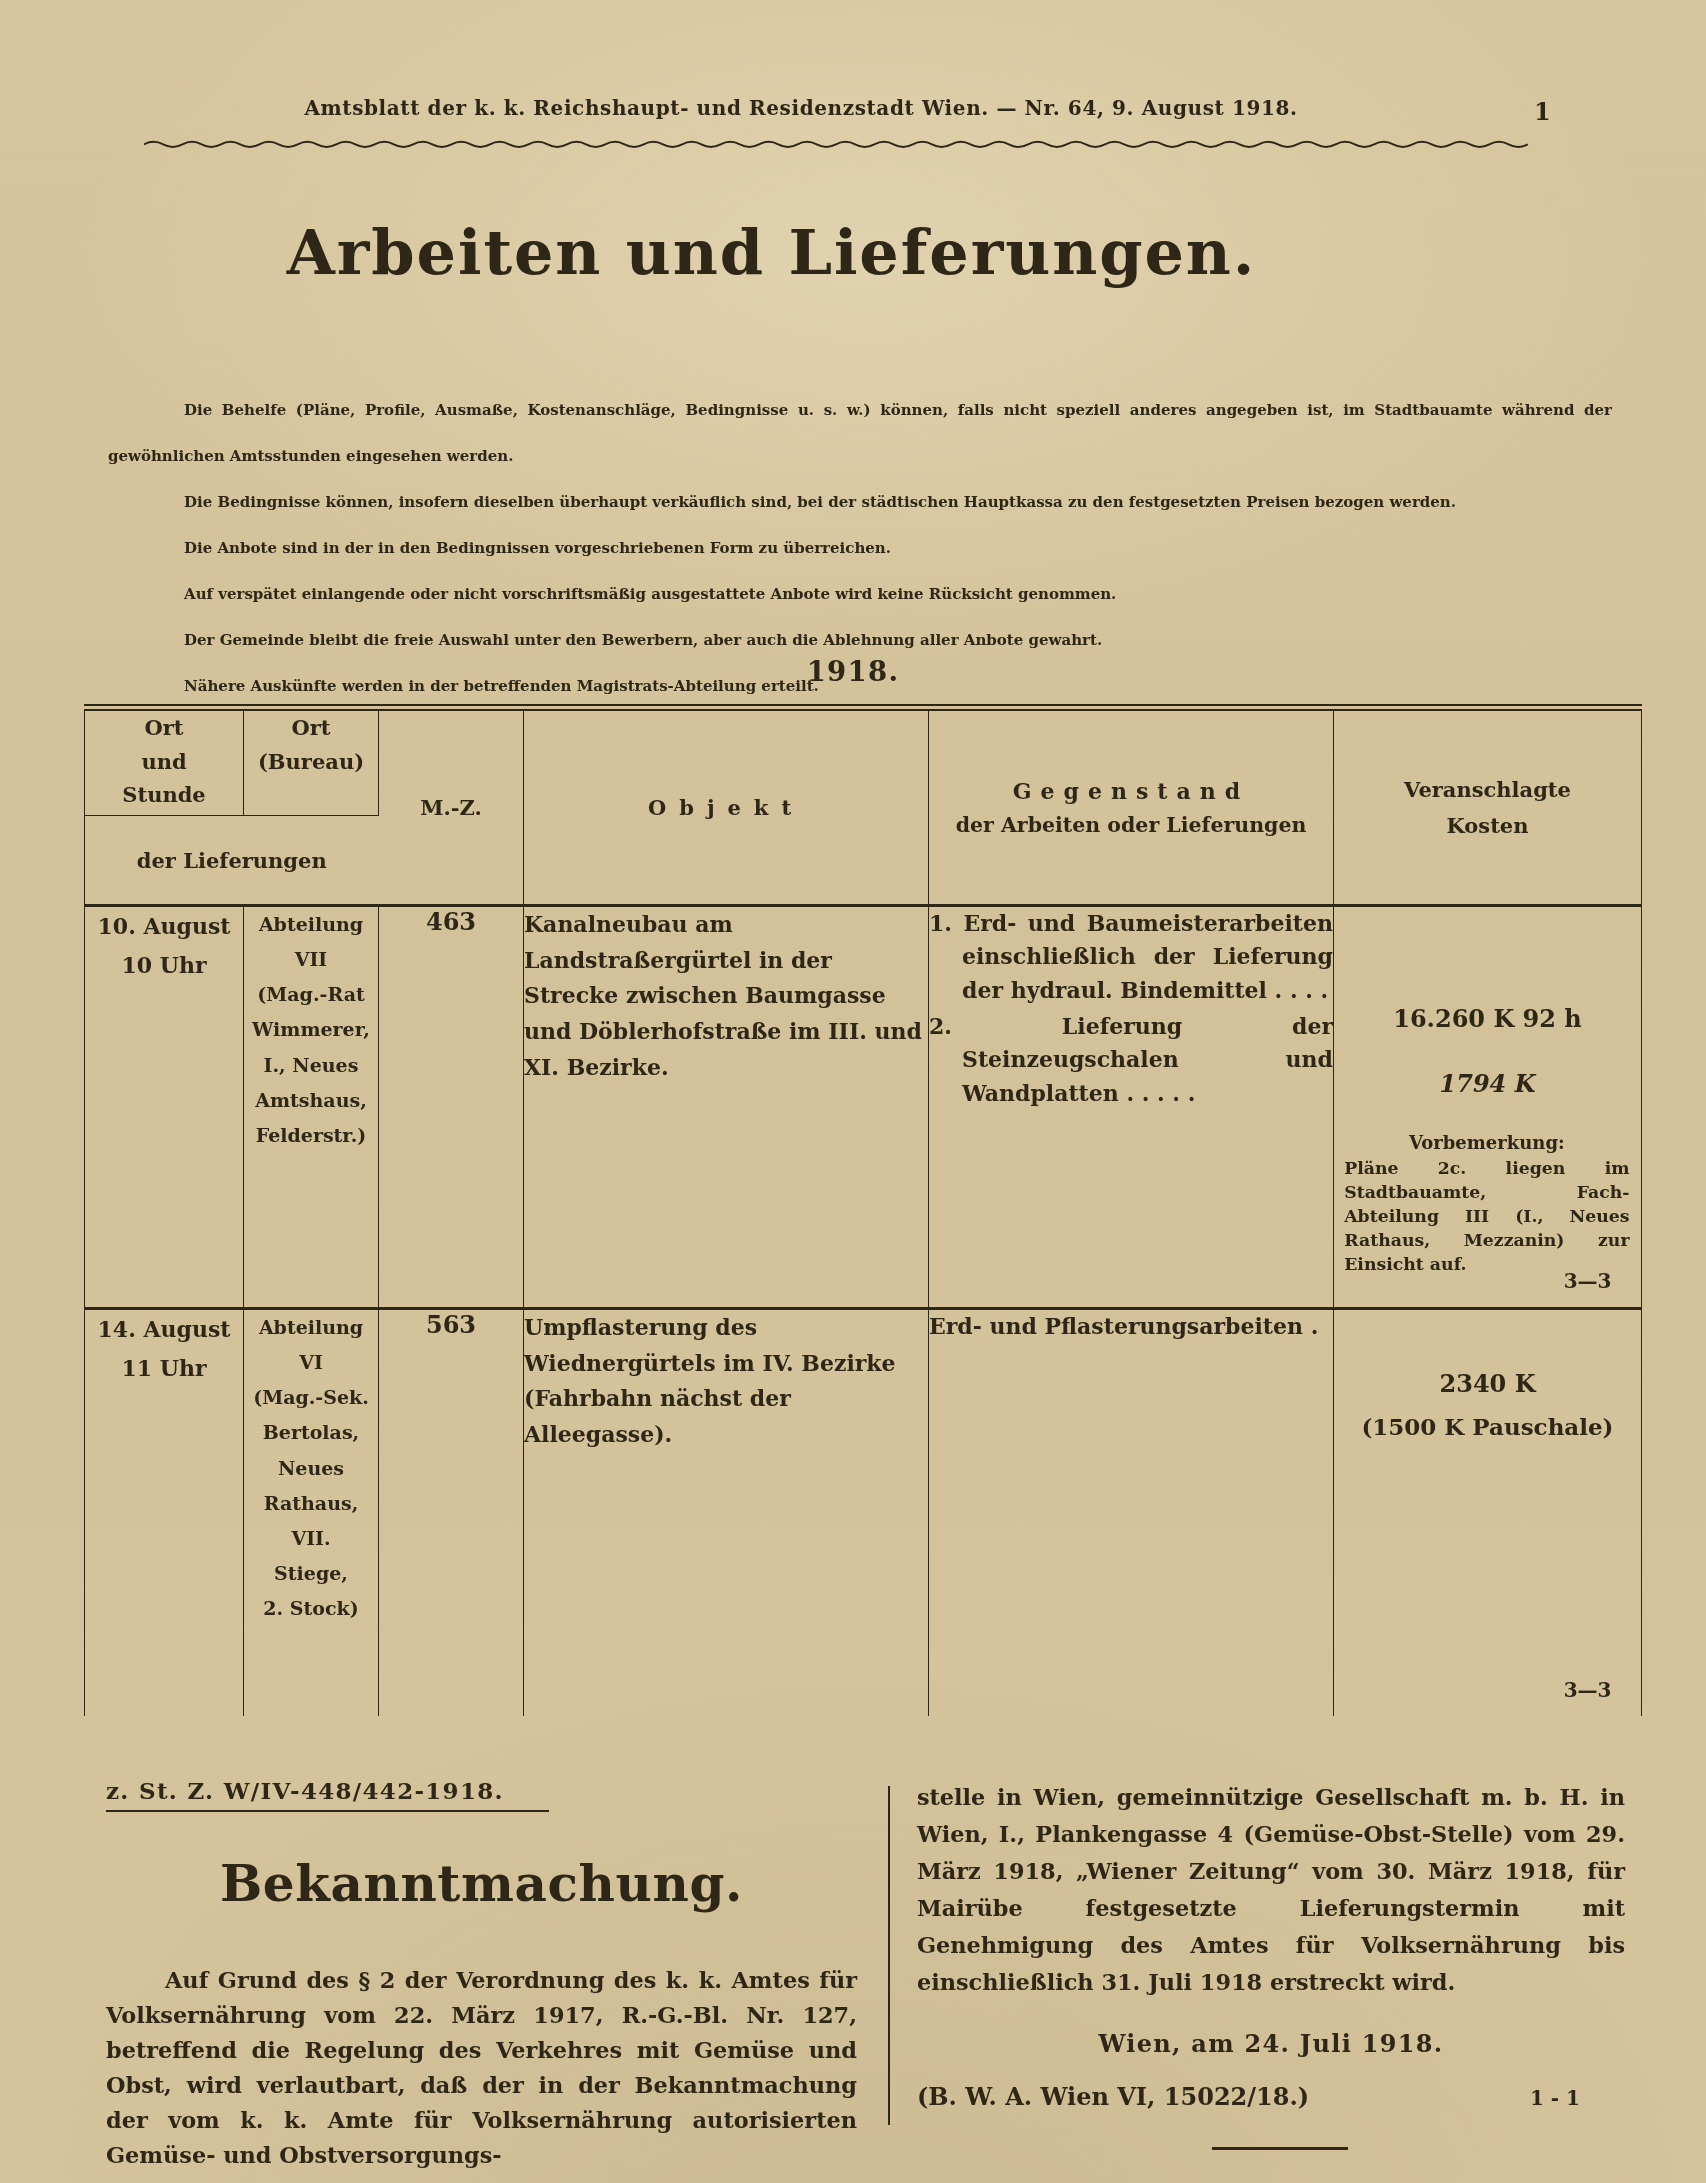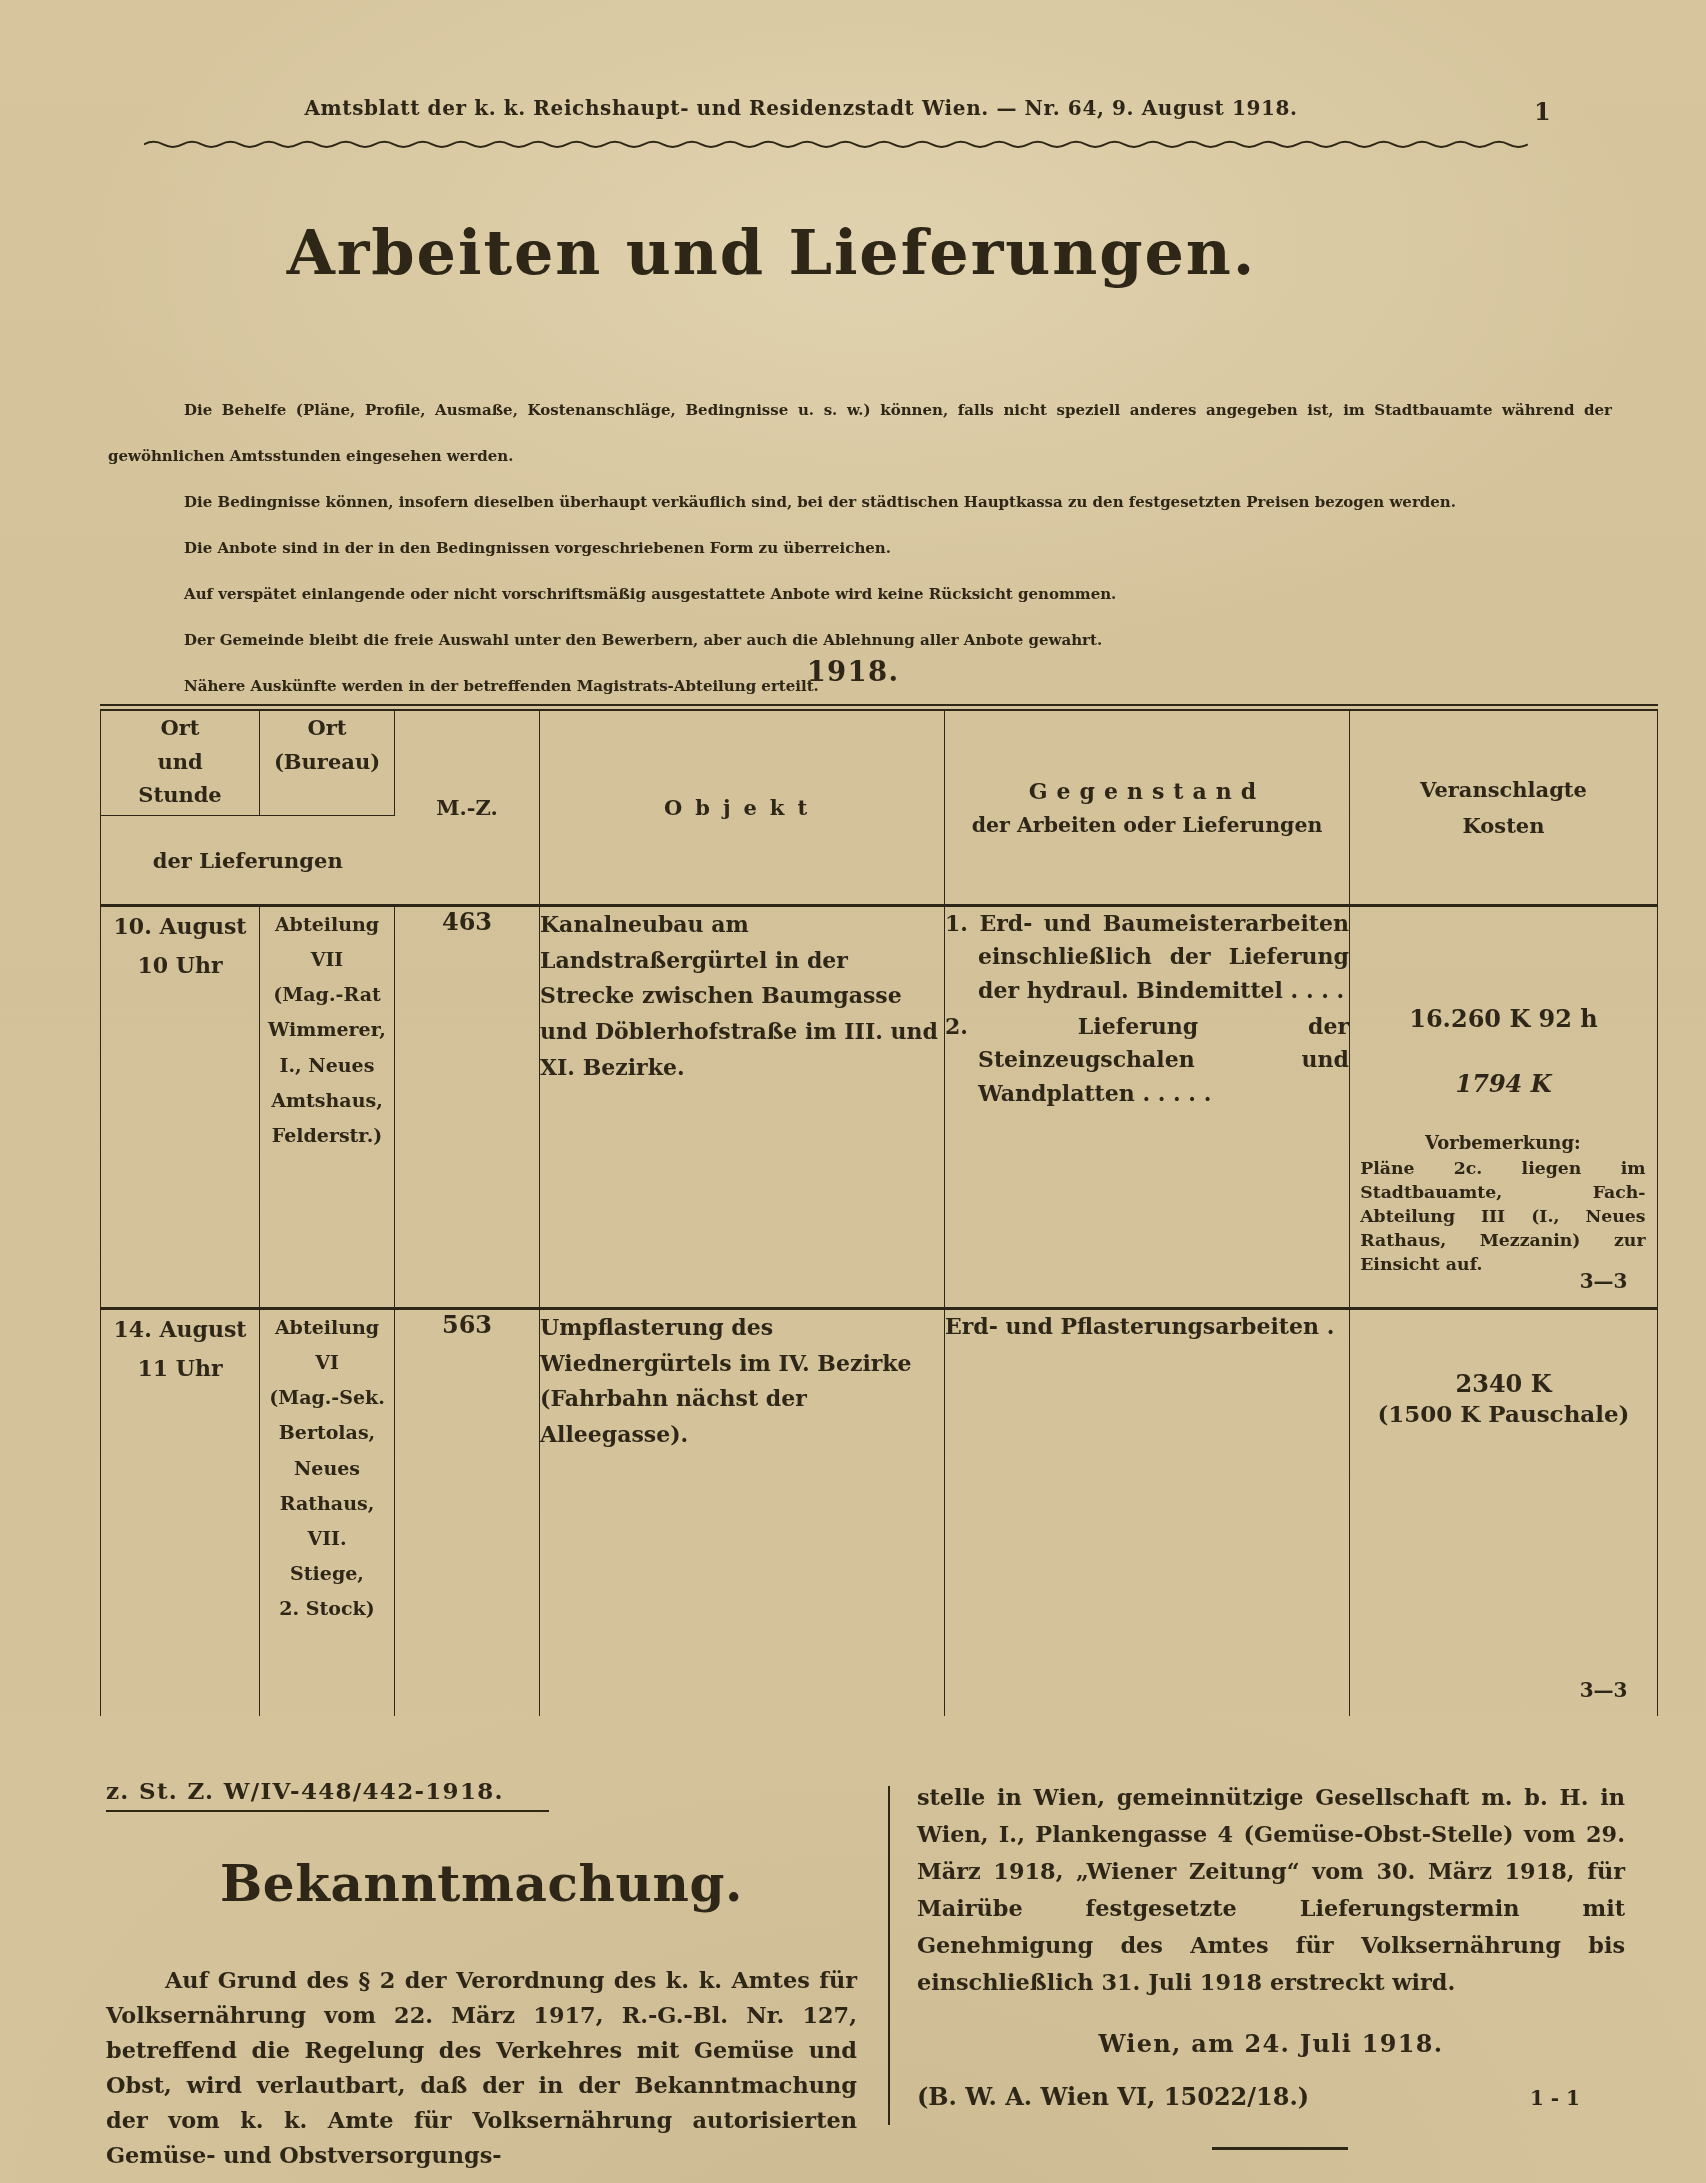--- a/index.html
+++ b/index.html
@@ -37,21 +37,21 @@
     position:absolute;top:387px;left:108px;width:1504px;
     font-size:15px;font-weight:bold;line-height:46px;text-align:justify;
   }
   .intro p{margin:0;text-indent:76px;}
   .year-head{
     position:absolute;top:655px;left:0;width:1706px;text-align:center;
     font-size:27.5px;font-weight:bold;letter-spacing:1.3px;
   }
   
   .ttable{
-    position:absolute;top:704px;left:100px;
+    position:absolute;top:704px;left:84px;
     border-collapse:collapse;table-layout:fixed;width:1558px;
     border-left:1.9px solid #2e2718;border-right:1.9px solid #2e2718;
     border-top:7px double #2e2718;
   }
   .ttable th,.ttable td{
     border-right:1.9px solid #2e2718;
     vertical-align:top;padding:0;font-weight:bold;
   }
   .ttable th:last-child,.ttable td:last-child{border-right:none;}
   .hdr-top th{border-bottom:1.9px solid #2e2718;}
@@ -68,21 +68,21 @@
   .c-datum{font-size:22px;text-align:center;line-height:1.75;padding-top:28px;}
   .c-bureau{font-size:19px;text-align:center;line-height:1.85;padding-top:31px;}
   .c-mz{font-size:24px;text-align:center;padding-top:29.5px;}
   .c-objekt{font-size:22px;text-align:left;line-height:1.62;padding:28px 22px 0 22px;}
   .c-gegen{padding:28px 11.5px 0 16.7px;font-size:22px;line-height:1.52;text-align:justify;}
   .g-item{padding-left:33px;text-indent:-33px;margin-bottom:2.6px;}
   .c-kosten{position:relative;font-size:24px;text-align:center;}
   .amt1{margin-top:97px;}
   .amt2{margin-top:36px;font-style:italic;}
   .amt3{margin-top:59px;}
-  .amt4{margin-top:2px;font-size:23px;}
+  .amt4{margin-top:15px;font-size:23px;}
   .vorbem{margin:33px 11.5px 0 10.2px;font-size:17.3px;line-height:1.38;text-align:justify;}
   .vorbem .vb-t{text-align:center;font-size:18px;margin-bottom:1.3px;}
   .insmark{position:absolute;right:29.5px;bottom:14px;font-size:20px;}
   
   .bottom{position:absolute;top:1774px;left:106px;width:1519px;display:flex;}
   .bcol-l{width:751px;}
   .bdiv{width:1.9px;background:#2e2718;height:339px;margin:11.5px 27px 0 31px;}
   .bcol-r{flex:1;}
   .refline{
     display:inline-block;font-size:23px;font-weight:bold;

